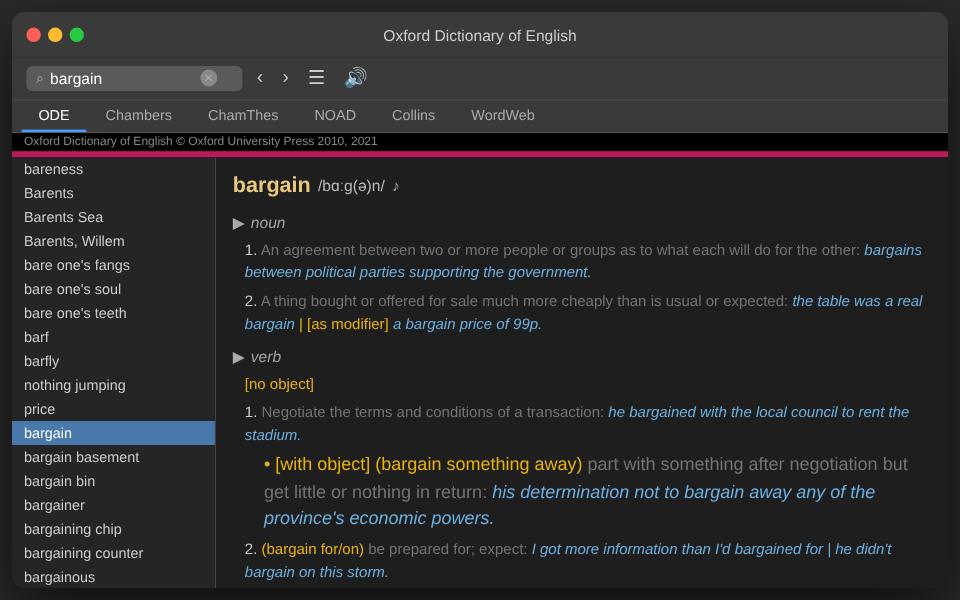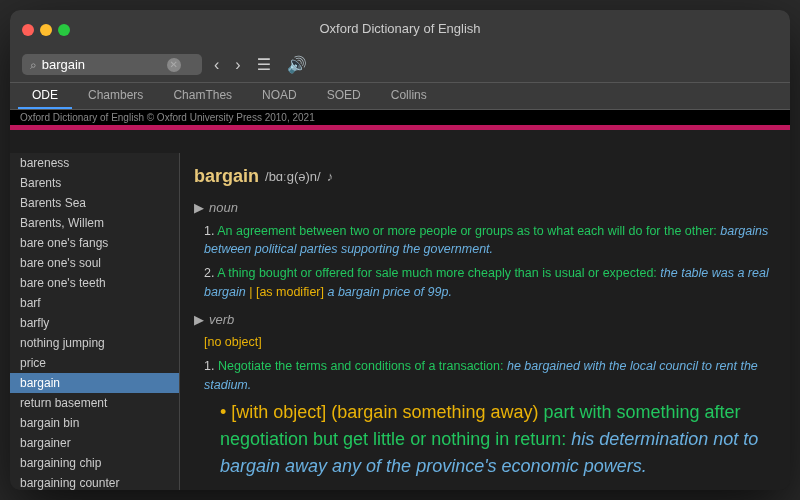--- a/index.html
+++ b/index.html
@@ -20,21 +20,21 @@
       border-radius: 10px;
       box-shadow: 0 20px 60px rgba(0,0,0,0.7);
       display: flex;
       flex-direction: column;
       overflow: hidden;
     }
     .titlebar {
       background: #3a3a3a;
       height: 38px;
       display: flex;
-      align-items: flex-end;
+      align-items: center;
       padding: 12px 12px;
       flex-shrink: 0;
       position: relative;
     }
     .traffic-lights {
       display: flex;
       gap: 6px;
       margin-right: 10px;
     }
     .traffic-light {
@@ -130,21 +130,20 @@
       padding: 2px 10px;
       font-size: 10px;
       color: #888;
       flex-shrink: 0;
       border-bottom: 5px solid #be185d;
     }
     .main-content {
       display: flex;
       flex: 1;
       overflow: hidden;
-      margin-top: 23px;
     }
     .word-list {
       width: 170px;
       background: #252525;
       overflow-y: auto;
       flex-shrink: 0;
       border-right: 1px solid #444;
     }
     .word-list::-webkit-scrollbar { width: 6px; }
     .word-list::-webkit-scrollbar-thumb { background: #555; border-radius: 3px; }
@@ -202,34 +201,34 @@
     }
     .def-item {
       margin-bottom: 5px;
       font-size: 12.5px;
       color: #ccc;
     }
     .def-num {
       color: #ccc;
     }
     .def-text {
-      color: #22c55e;
+      color: #737373;
       text-align: right;
     }
     .def-example {
       font-style: italic;
       color: #6ab0e0;
     }
     .def-modifier {
       color: #eab308;
     }
     .sub-item {
       margin-left: 16px;
       margin-top: 3px;
-      font-size: 18px;
+      font-size: 15px;
       color: #bbb;
     }
     .phrases-section {
       margin-top: 8px;
     }
     .phrase-entry {
       margin-bottom: 8px;
       font-size: 12.5px;
     }
     .phrase-word {
@@ -268,22 +267,22 @@
     <button class="toolbar-btn-icon">›</button>
     <button class="toolbar-btn-icon">☰</button>
     <button class="toolbar-btn-icon">🔊</button>
   </div>
 
   <div class="tabs-bar">
     <div class="tab active">ODE</div>
     <div class="tab">Chambers</div>
     <div class="tab">ChamThes</div>
     <div class="tab">NOAD</div>
-    <div class="tab">SOED</div>
     <div class="tab">Collins</div>
+    <div class="tab">WordWeb</div>
   </div>
 
   <div class="copyright-bar">
     <span>Oxford Dictionary of English © Oxford University Press 2010, 2021</span>
   </div>
 
   <div class="main-content">
 
     <div class="word-list">
       <div class="word-item">bareness</div>
@@ -291,21 +290,21 @@
       <div class="word-item">Barents Sea</div>
       <div class="word-item">Barents, Willem</div>
       <div class="word-item">bare one's fangs</div>
       <div class="word-item">bare one's soul</div>
       <div class="word-item">bare one's teeth</div>
       <div class="word-item">barf</div>
       <div class="word-item">barfly</div>
       <div class="word-item">nothing jumping</div>
       <div class="word-item">price</div>
       <div class="word-item selected">bargain</div>
-      <div class="word-item">return basement</div>
+      <div class="word-item">bargain basement</div>
       <div class="word-item">bargain bin</div>
       <div class="word-item">bargainer</div>
       <div class="word-item">bargaining chip</div>
       <div class="word-item">bargaining counter</div>
       <div class="word-item">bargainous</div>
       <div class="word-item">barge</div>
 
     </div>
 
     <div class="definition-area">
@@ -346,20 +345,26 @@
         <div class="def-item">
           <span class="def-num">1. </span>
           <span class="def-text">Negotiate the terms and conditions of a transaction: </span>
           <span class="def-example">he bargained with the local council to rent the stadium.</span>
         </div>
         <div class="sub-item">
           <span class="def-modifier">• [with object] (bargain something away) </span>
           <span class="def-text">part with something after negotiation but get little or nothing in return: </span>
           <span class="def-example">his determination not to bargain away any of the province's economic powers.</span>
         </div>
+        <div class="def-item" style="margin-top:4px;">
+          <span class="def-num">2. </span>
+          <span class="def-modifier">(bargain for/on) </span>
+          <span class="def-text">be prepared for; expect: </span>
+          <span class="def-example">I got more information than I'd bargained for | he didn't bargain on this storm.</span>
+        </div>
       </div>
 
       <div class="section-header phrases-section">
         <span class="pos-arrow">▶</span>
         <span class="pos-label">phrases</span>
       </div>
       <div class="def-list">
         <div class="phrase-entry">
           <span class="phrase-word">drive a hard bargain </span>
           <span class="phrase-def">be uncompromising in making a deal: </span>

